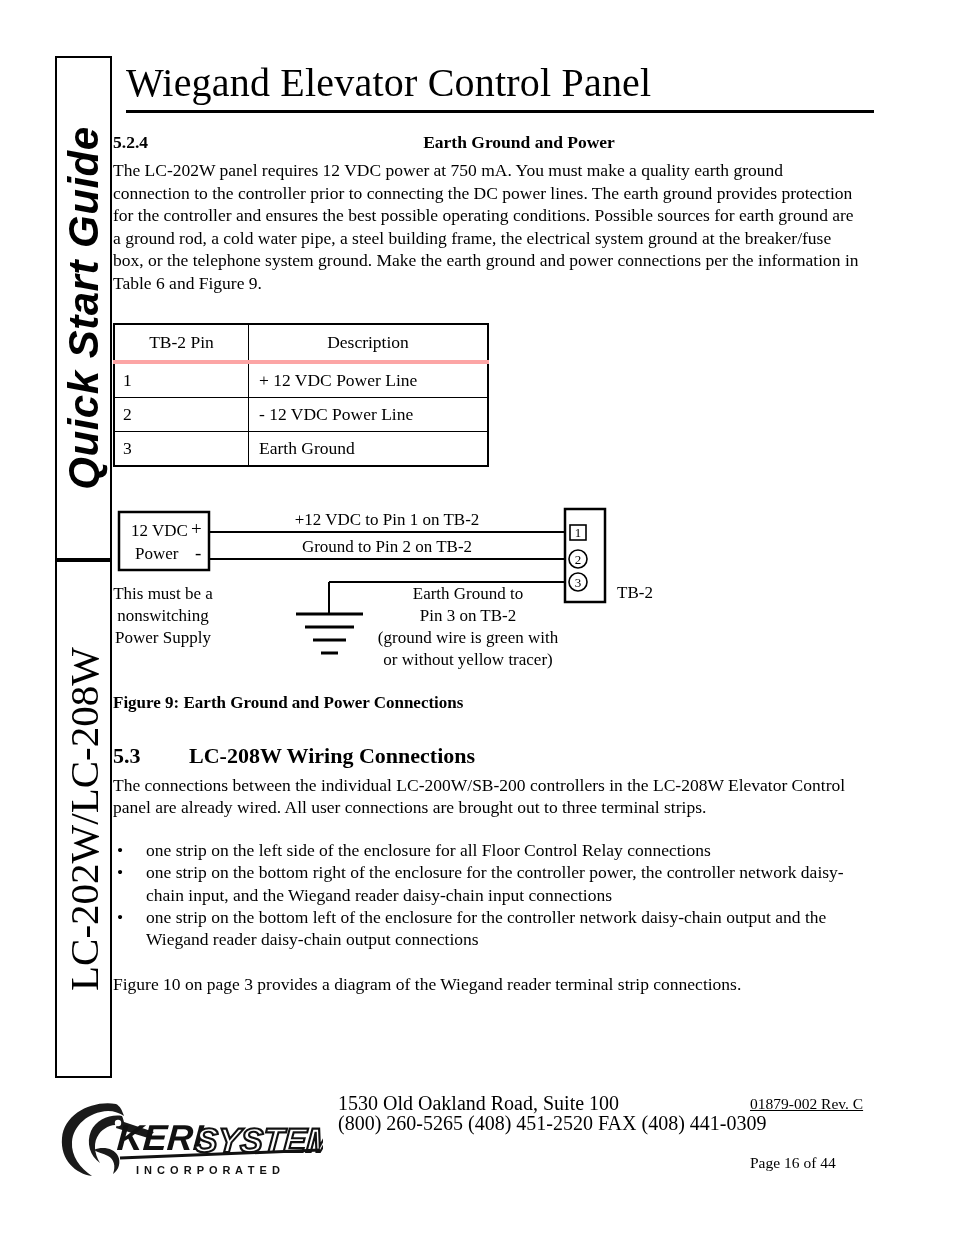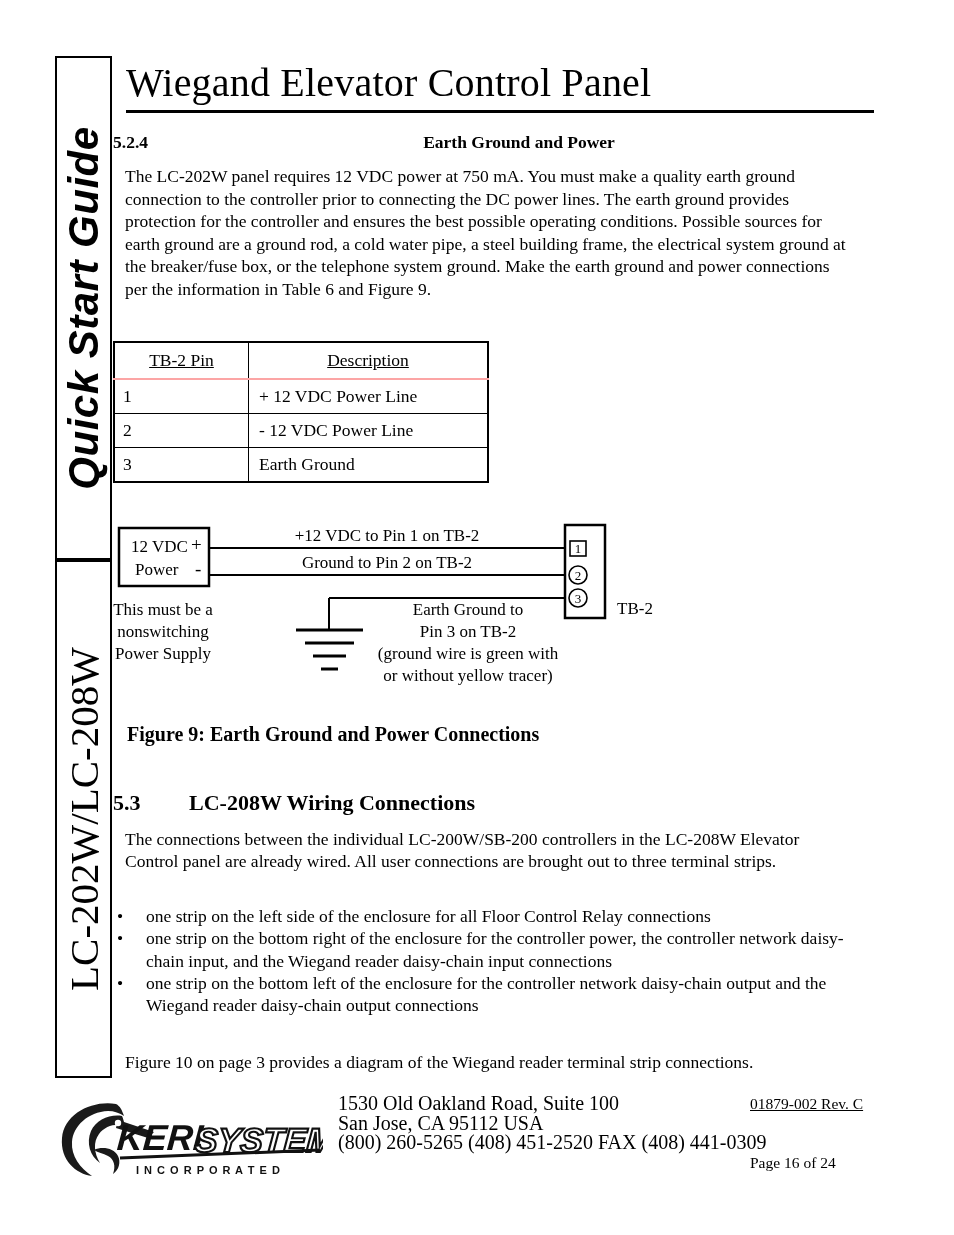--- a/index.html
+++ b/index.html
@@ -46,21 +46,21 @@
   .content{position:absolute;left:113px;top:132px;width:748px;}
 
   h3.sec{
     font-size:17.5px;font-weight:bold;margin:0 0 6px 0;
     display:flex;
   }
   h3.sec .num{width:64px;flex:0 0 64px;}
   h3.sec .ttl{flex:1;text-align:center;}
 
   p.body{
-    font-size:17.5px;line-height:22.6px;margin:12px;text-align:left;
+    font-size:17.5px;line-height:22.6px;margin:0;text-align:left;
   }
 
   h2.sec{
     font-size:22px;font-weight:bold;margin:0 0 5px 0;display:flex;
   }
   h2.sec .num{width:76px;flex:0 0 76px;}
   h2.sec .ttl{flex:1;}
 
   ul.bullets{margin:0;padding:0;list-style:none;}
   ul.bullets li{
@@ -81,29 +81,29 @@
   table.t6{
     border-collapse:collapse;table-layout:fixed;
     border:2px solid #000;
   }
   table.t6 td{
     border:1px solid #000;font-size:17.5px;padding:4px 8px;height:25px;
     vertical-align:middle;
   }
   table.t6 .c1{width:85px;}
   table.t6 .c2{width:190px;}
-  table.t6 tr.head td{text-align:center;padding:5px 24px;border-bottom:2px solid #fca5a5;text-decoration:underline;}
+  table.t6 tr.head td{text-align:center;padding:5px 24px;border-bottom:4px solid #fca5a5;}
   table.t6 tr.head td.c1{text-align:center;}
   table.t6 tr.row td.c1{text-align:left;}
   table.t6 tr.row td.c2{text-align:left;padding-left:10px;}
 
   
   .figure{position:relative;width:748px;height:190px;}
   .fig-svg{position:absolute;left:0;top:0;}
-  .fig-cap{font-size:20px;font-weight:bold;margin:14px;}
+  .fig-cap{font-size:17px;font-weight:bold;margin:0;}
 
   
   .footer{position:absolute;left:0;top:1092px;width:954px;height:100px;}
   .logo{position:absolute;left:58px;top:6px;width:265px;height:82px;}
   .addr{
     position:absolute;left:338px;top:2px;width:380px;
     font-size:20px;line-height:19.5px;
   }
   .addr div{white-space:nowrap;}
   .right-col{position:absolute;left:750px;top:2px;width:190px;font-size:15.5px;line-height:19.5px;text-decoration:underline;}
@@ -249,23 +249,22 @@
 
       <text x="140" y="54" font-family="Liberation Sans, sans-serif" font-size="34" font-weight="bold" font-style="italic" fill="#fff" stroke="#111" stroke-width="2.2" transform="skewX(-4)">SYSTEMS</text>
 
       <path d="M62 60 L262 52" stroke="#111" stroke-width="3" fill="none"></path>
 
       <text x="78" y="76" font-family="Liberation Sans, sans-serif" font-size="11" font-weight="bold" fill="#111" letter-spacing="1">I N C O R P O R A T E D</text>
     </svg>
 
     <div class="addr">
       <div>1530 Old Oakland Road, Suite 100</div>
-      <div>San Jose, CA  95112   USA</div>
       <div>(800) 260-5265  (408) 451-2520  FAX (408) 441-0309</div>
     </div>
 
     <div class="right-col">
       <div class="rev">01879-002 Rev. C</div>
-      <div class="pg">Page 16 of 24</div>
+      <div class="pg">Page 16 of 44</div>
     </div>
   </div>
 
 </div>
 
 </body></html>

